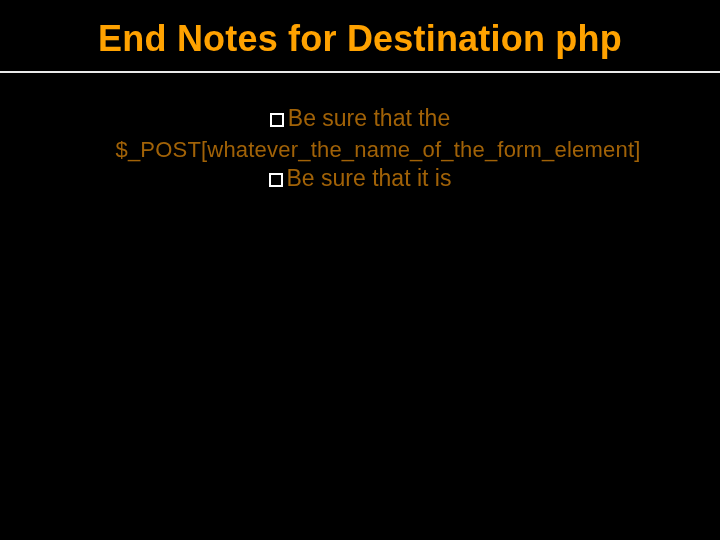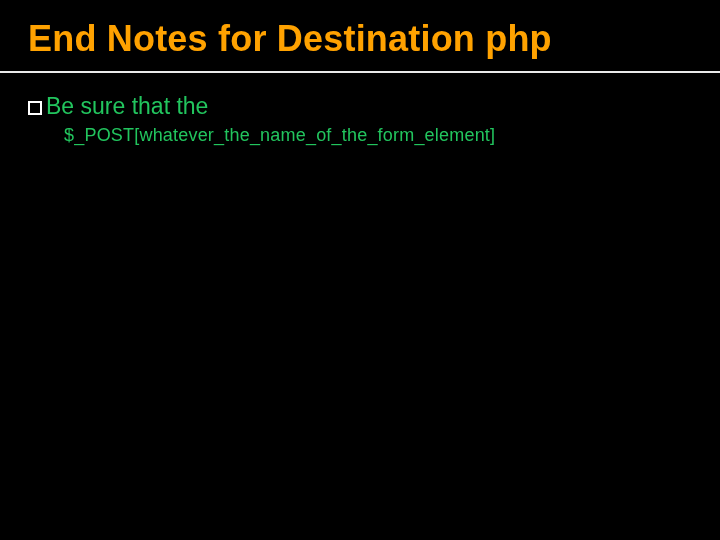--- a/index.html
+++ b/index.html
@@ -1,15 +1,15 @@
 <!DOCTYPE html>
 <html><head>
 <meta charset="utf-8">
 <style>
-  * { margin: 0; padding: 0; box-sizing: border-box; }
+  * { margin: 0; padding: 0; box-sizing: border-box; text-align: center; }
   html, body { width: 720px; height: 540px; }
   body {
     background: #000;
     font-family: "Segoe UI", "Helvetica Neue", Arial, sans-serif;
     color: #fff;
     overflow: hidden;
   }
   .slide {
     width: 720px;
     height: 540px;
@@ -24,41 +24,41 @@
     line-height: 1.15;
     padding-bottom: 12px;
   }
   .rule {
     border: none;
     border-top: 2px solid #eaeaea;
     margin: 0 -28px 0 -28px;
     width: 720px;
   }
   .content {
-    padding-top: 20px;
+    padding-top: 32px;
     font-size: 23px;
     line-height: 1.2;
-    color: #22c55e;
+    color: #a16207;
   }
   .bullet {
     margin-bottom: 4px;
   }
   .sq {
     display: inline-block;
     width: 14px;
     height: 14px;
     border: 2px solid #fff;
     margin-right: 4px;
     vertical-align: -1px;
   }
   .lead {
     font-weight: 400;
   }
   .code-line {
-    font-size: 18px;
+    font-size: 22px;
     font-weight: 400;
     padding-left: 36px;
     margin-top: 2px;
     margin-bottom: 2px;
     letter-spacing: 0.2px;
   }
   .cont {
     padding-left: 36px;
     text-indent: -6px;
   }
@@ -73,15 +73,18 @@
   <hr class="rule">
   <div class="content">
 
     <div class="bullet">
       <span class="sq"></span><span class="lead">Be sure that the</span>
     </div>
 
     <div class="code-line">$_POST[whatever_the_name_of_the_form_element]</div>
 
 
+    <div class="bullet">
+      <span class="sq"></span><span class="lead">Be sure that it is</span>
+    </div>
 
   </div>
 </div>
 
 </body></html>

